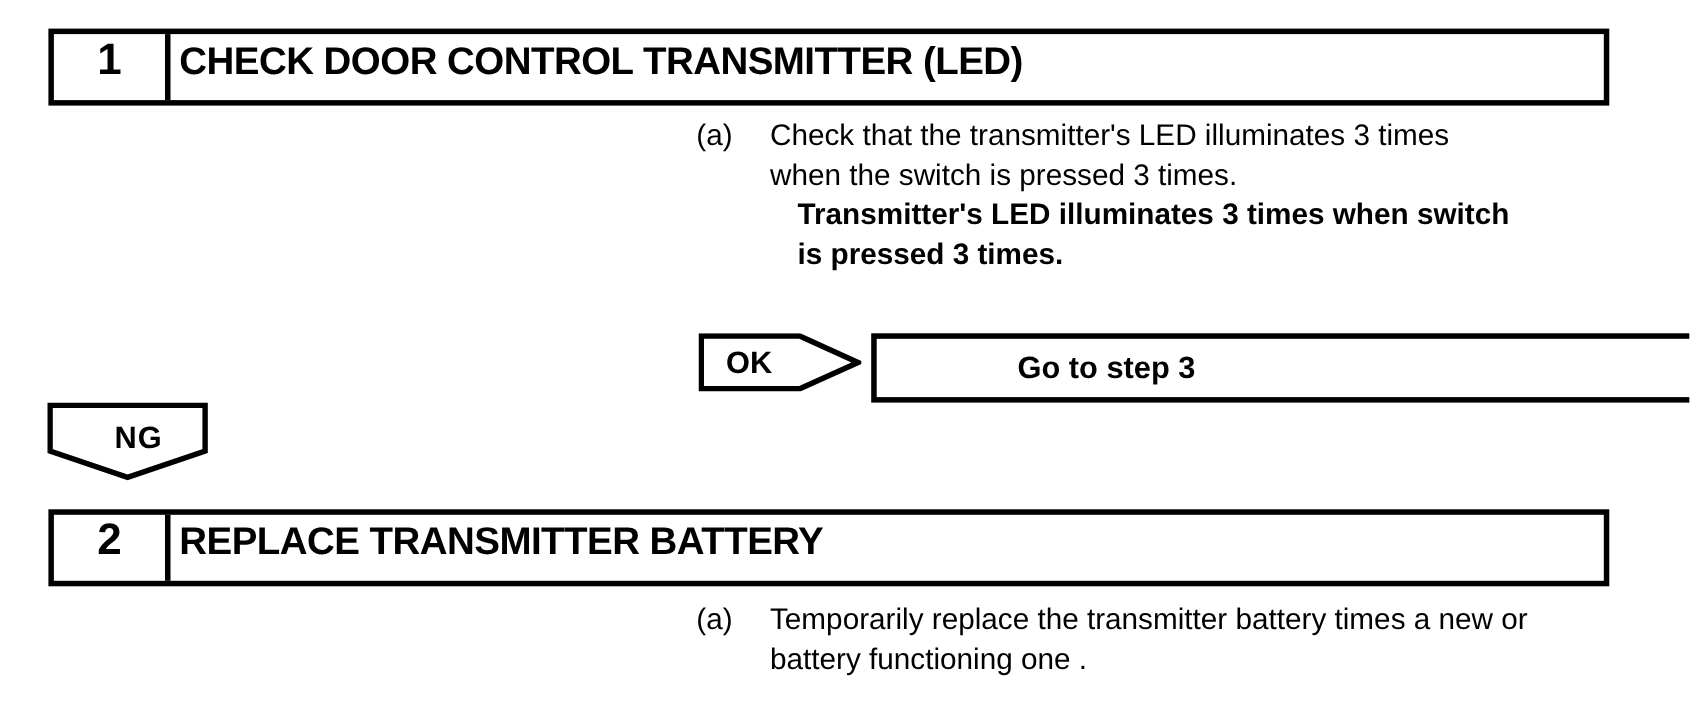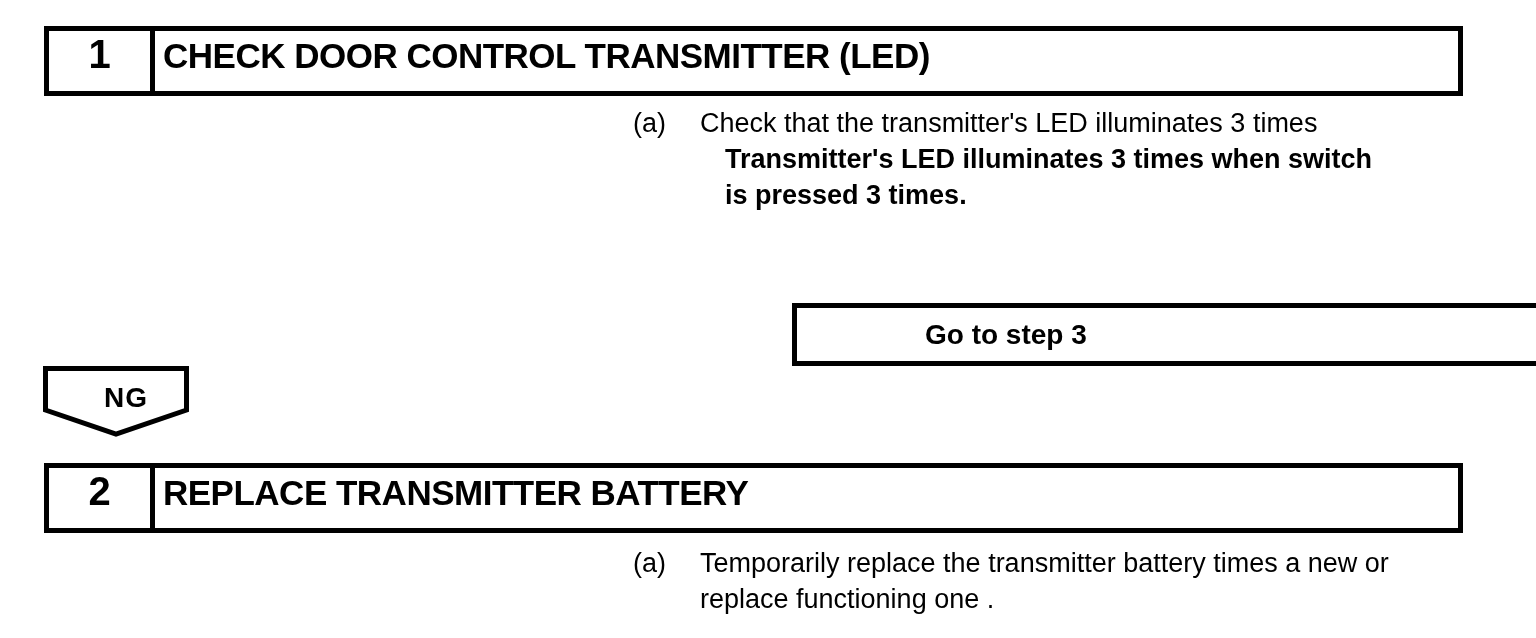--- a/index.html
+++ b/index.html
@@ -128,25 +128,32 @@
 
   <div class="step-header" style="top:26px">
     <div class="step-num">1</div>
     <div class="step-title">CHECK DOOR CONTROL TRANSMITTER (LED)</div>
   </div>
 
   <div class="substep" style="left:633px; top:105px">
     <div class="marker">(a)</div>
     <div class="sub-text">
       <div class="line">Check that the transmitter's LED illuminates 3 times</div>
+      <div class="line">when the switch is pressed 3 times.</div>
       <div class="line bold indent">Transmitter's LED illuminates 3 times when switch</div>
       <div class="line bold indent">is pressed 3 times.</div>
     </div>
   </div>
 
+  <div class="ok-arrow">
+    <svg width="148" height="53" viewBox="0 0 148 53">
+      <polygon points="2.5,2.5 92,2.5 145,26.5 92,50.5 2.5,50.5" fill="#ffffff" stroke="#000000" stroke-width="5" stroke-linejoin="miter"></polygon>
+    </svg>
+    <div class="shape-label">OK</div>
+  </div>
 
   <div class="result-box">
     <span>Go to step 3</span>
   </div>
 
   <div class="ng-arrow">
     <svg width="146" height="71" viewBox="0 0 146 71">
       <polygon points="2.5,2.5 143.5,2.5 143.5,44 73,68 2.5,44" fill="#ffffff" stroke="#000000" stroke-width="5" stroke-linejoin="miter"></polygon>
     </svg>
     <div class="shape-label">NG</div>
@@ -154,17 +161,17 @@
 
   <div class="step-header" style="top:463px">
     <div class="step-num">2</div>
     <div class="step-title">REPLACE TRANSMITTER BATTERY</div>
   </div>
 
   <div class="substep" style="left:633px; top:545px">
     <div class="marker">(a)</div>
     <div class="sub-text">
       <div class="line">Temporarily replace the transmitter battery times a new or</div>
-      <div class="line">replace functioning one .</div>
+      <div class="line">battery functioning one .</div>
     </div>
   </div>
 
 </div>
 
 </body></html>

